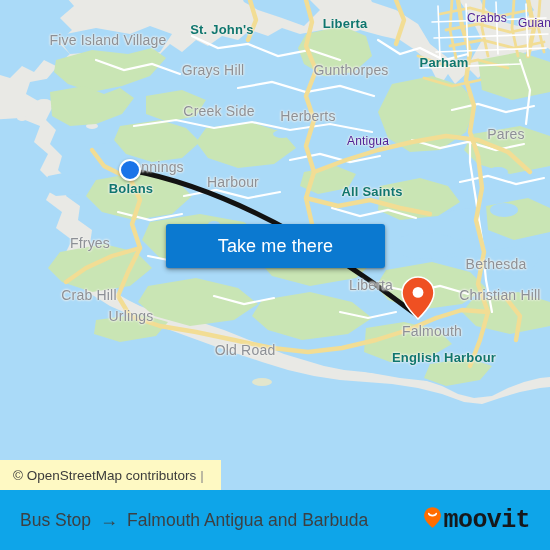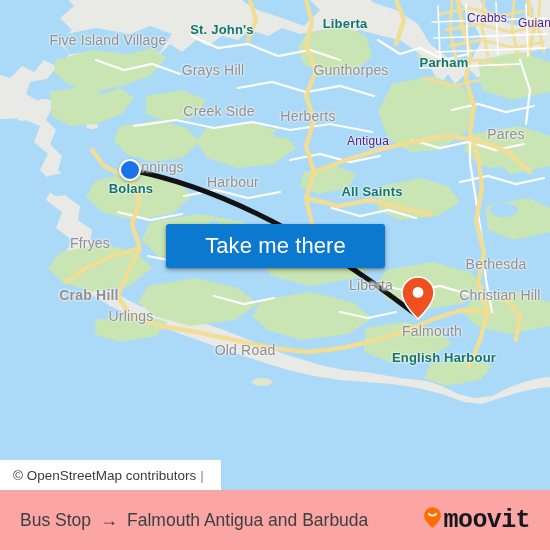--- a/index.html
+++ b/index.html
@@ -83,52 +83,52 @@
   #cta-button {
     position: absolute;
     left: 166px;
     top: 224px;
     width: 219px;
     height: 44px;
     background: #0b79d0;
     border: none;
     border-radius: 3px;
     color: #ffffff;
-    font-size: 22px;
+    font-size: 18px;
     font-family: "Liberation Sans", sans-serif;
     letter-spacing: .1px;
     cursor: pointer;
     box-shadow: 0 2px 5px rgba(0,0,0,.32), 0 1px 2px rgba(0,0,0,.22);
     padding: 0;
   }
 
   
   #attribution {
     position: absolute;
     left: 0;
     bottom: 0;
     height: 30px;
     display: flex;
     align-items: center;
     padding: 0 13px;
-    background: #ffffff;
+    background: #fef9c3;
     color: #3c3c3c;
     font-size: 13.5px;
     white-space: nowrap;
   }
   #attribution .sep { margin: 0 4px; color: #8a8a8a; }
 
   
   #footer {
     position: absolute;
     left: 0;
     top: 490px;
     width: 550px;
     height: 60px;
-    background: #fca5a5;
+    background: #0ea5e9;
     display: flex;
     align-items: center;
     padding: 0 20px;
     box-sizing: border-box;
     justify-content: flex-end;
   }
   #route-summary {
     display: flex;
     align-items: center;
     font-size: 17.5px;
@@ -328,21 +328,21 @@
         <div class="place mid" style="left: 308px; top: 116px; text-align: center;">Herberts</div>
         <div class="place mid" style="left: 486px; top: 134px; margin-left: 20px;">Pares</div>
         <div class="place minor" style="left: 368px; top: 141px;">Antigua</div>
         <div class="place mid" style="left: 155px; top: 167px;">Jennings</div>
         <div class="place major" style="left: 131px; top: 188px;">Bolans</div>
         <div class="place mid" style="left: 233px; top: 182px;">Harbour</div>
         <div class="place major" style="left: 372px; top: 191px;">All Saints</div>
         <div class="place mid" style="left: 90px; top: 243px;">Ffryes</div>
         <div class="place mid" style="left: 496px; top: 264px;">Bethesda</div>
         <div class="place mid" style="left: 371px; top: 285px;">Liberta</div>
-        <div class="place mid" style="left: 89px; top: 295px; font-weight: bold;">Crab Hill</div>
+        <div class="place mid" style="left: 89px; top: 295px;">Crab Hill</div>
         <div class="place mid" style="left: 500px; top: 295px;">Christian Hill</div>
         <div class="place mid" style="left: 131px; top: 316px;">Urlings</div>
         <div class="place mid" style="left: 432px; top: 331px;">Falmouth</div>
         <div class="place mid" style="left: 239px; top: 350px; padding-left: 12px;">Old Road</div>
         <div class="place major" style="left: 444px; top: 357px;">English Harbour</div>
       </div>
 
     <div id="origin-marker" style="left: 130px; top: 170px;"></div>
 
     <div id="dest-marker" style="left: 418px; top: 320px;">

